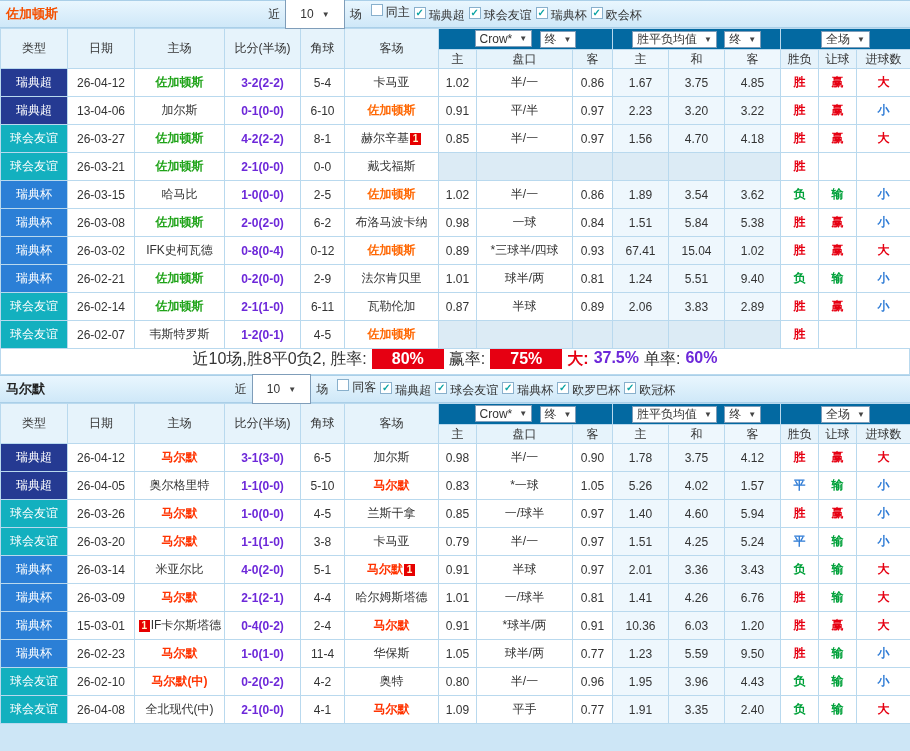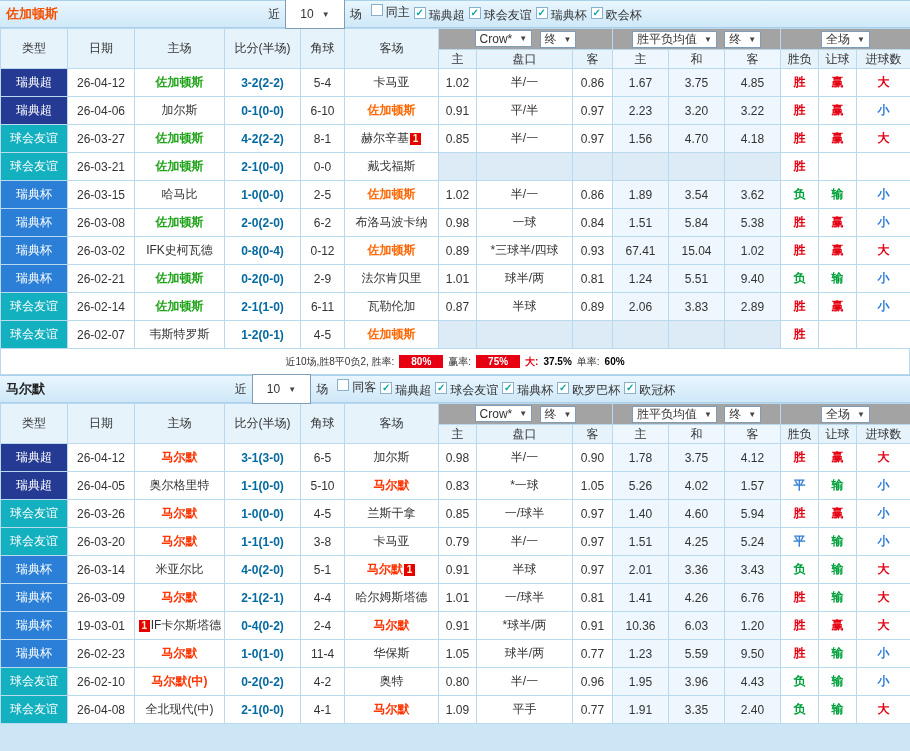--- a/index.html
+++ b/index.html
@@ -25,45 +25,45 @@
   .count-select .arrow,.dd .arrow{font-size:8px;color:#444}
   .chk{display:inline-flex;gap:3px;margin-left:4px;cursor:pointer}
   .checkbox{width:12px;height:12px;border:1px solid #89b0cc;background:#fff;display:inline-flex;align-items:center;justify-content:center;font-size:10px;line-height:1;color:#0aa3a3;font-weight:bold}
 
   
   table.stats{border-collapse:collapse;table-layout:fixed;width:910px;background:#fff}
   table.stats th,table.stats td{border:1px solid #b9d9ee;text-align:center;overflow:hidden;white-space:nowrap}
   thead th{background:#e6f3fb;font-weight:normal;font-size:12px}
   tr.hrow1 th{height:21px}
   tr.hrow2 th{height:19px}
-  .ddcell{background:#a3a3a3}
+  .ddcell{background:#0369a1}
   .dd{display:inline-flex;align-items:center;border:1px solid #7f9db9;background:#fff;height:17px;padding:0 4px;gap:7px;margin:0 2px;cursor:pointer;font-size:12px}
   tbody td{height:28px}
   td.league{color:#fff}
   .lg-super{background:#253a92}
   .lg-friendly{background:#13b0bf}
   .lg-cup{background:#2b7fd6}
-  td.score{color:#0369a1;font-weight:bold}
+  td.score{color:#6d28d9;font-weight:bold}
   .t-green{color:#1fa318;font-weight:bold}
   .t-orange{color:#ff6600;font-weight:bold}
   .t-red{color:#ff3300;font-weight:bold}
   .t-black{color:#333}
   td.avgcell,th.avgcell{background:#eef7fd}
   td.blank{background:#dcebf5}
   .r-win{color:#e60012;font-weight:bold}
   .r-lose{color:#00a13a;font-weight:bold}
   .r-draw{color:#2f7cd6;font-weight:bold}
   .g-big{color:#e60012;font-weight:bold}
   .g-small{color:#2f7cd6;font-weight:bold}
   .redcard{display:inline-block;background:#e60000;color:#fff8d0;font-size:10px;line-height:12px;width:11px;text-align:center;font-weight:bold;vertical-align:middle;margin:0 1px}
 
   
-  .summary{height:26px;background:#fff;border:1px solid #b9d9ee;border-top:none;display:flex;align-items:center;justify-content:center;gap:5px;font-size:10px}
-  .rate-badge{background:#e60012;color:#fff;padding:1px 12px;font-weight:bold}
-  .blue{color:#000000;font-weight:bold}
+  .summary{height:26px;background:#fff;border:1px solid #b9d9ee;border-top:none;display:flex;align-items:flex-start;justify-content:center;gap:5px;font-size:16px}
+  .rate-badge{background:#e60012;color:#fff;padding:1px 20px;font-weight:bold}
+  .blue{color:#6d28d9;font-weight:bold}
   .redtext{color:#e60012;font-weight:bold}
 </style>
 </head>
 <body>
 
 <div id="app">
 
 
   <div>
     <div class="filterbar">
@@ -172,21 +172,21 @@
             <td class="odds">0.86</td>
             <td class="avgcell">1.67</td>
             <td class="avgcell">3.75</td>
             <td class="avgcell">4.85</td>
             <td class="r-win">胜</td>
             <td class="r-win">赢</td>
             <td class="g-big">大</td>
           </tr>
           <tr>
             <td class="league lg-super">瑞典超</td>
-            <td class="date">26-04-06</td>
+            <td class="date">13-04-06</td>
             <td><span class="t-black">加尔斯</span></td>
             <td class="score">0-1(0-0)</td>
             <td class="corner">6-10</td>
             <td><span class="t-orange">佐加顿斯</span></td>
             <td class="odds">0.91</td>
             <td class="hcp">平/半</td>
             <td class="odds">0.97</td>
             <td class="avgcell">2.23</td>
             <td class="avgcell">3.20</td>
             <td class="avgcell">3.22</td>
@@ -540,21 +540,21 @@
             <td class="odds">0.81</td>
             <td class="avgcell">1.41</td>
             <td class="avgcell">4.26</td>
             <td class="avgcell">6.76</td>
             <td class="r-win">胜</td>
             <td class="r-lose">输</td>
             <td class="g-big">大</td>
           </tr>
           <tr>
             <td class="league lg-cup">瑞典杯</td>
-            <td class="date">19-03-01</td>
+            <td class="date">15-03-01</td>
             <td><span class="redcard">1</span><span class="t-black">IF卡尔斯塔德</span></td>
             <td class="score">0-4(0-2)</td>
             <td class="corner">2-4</td>
             <td><span class="t-red">马尔默</span></td>
             <td class="odds">0.91</td>
             <td class="hcp">*球半/两</td>
             <td class="odds">0.91</td>
             <td class="avgcell">10.36</td>
             <td class="avgcell">6.03</td>
             <td class="avgcell">1.20</td>

